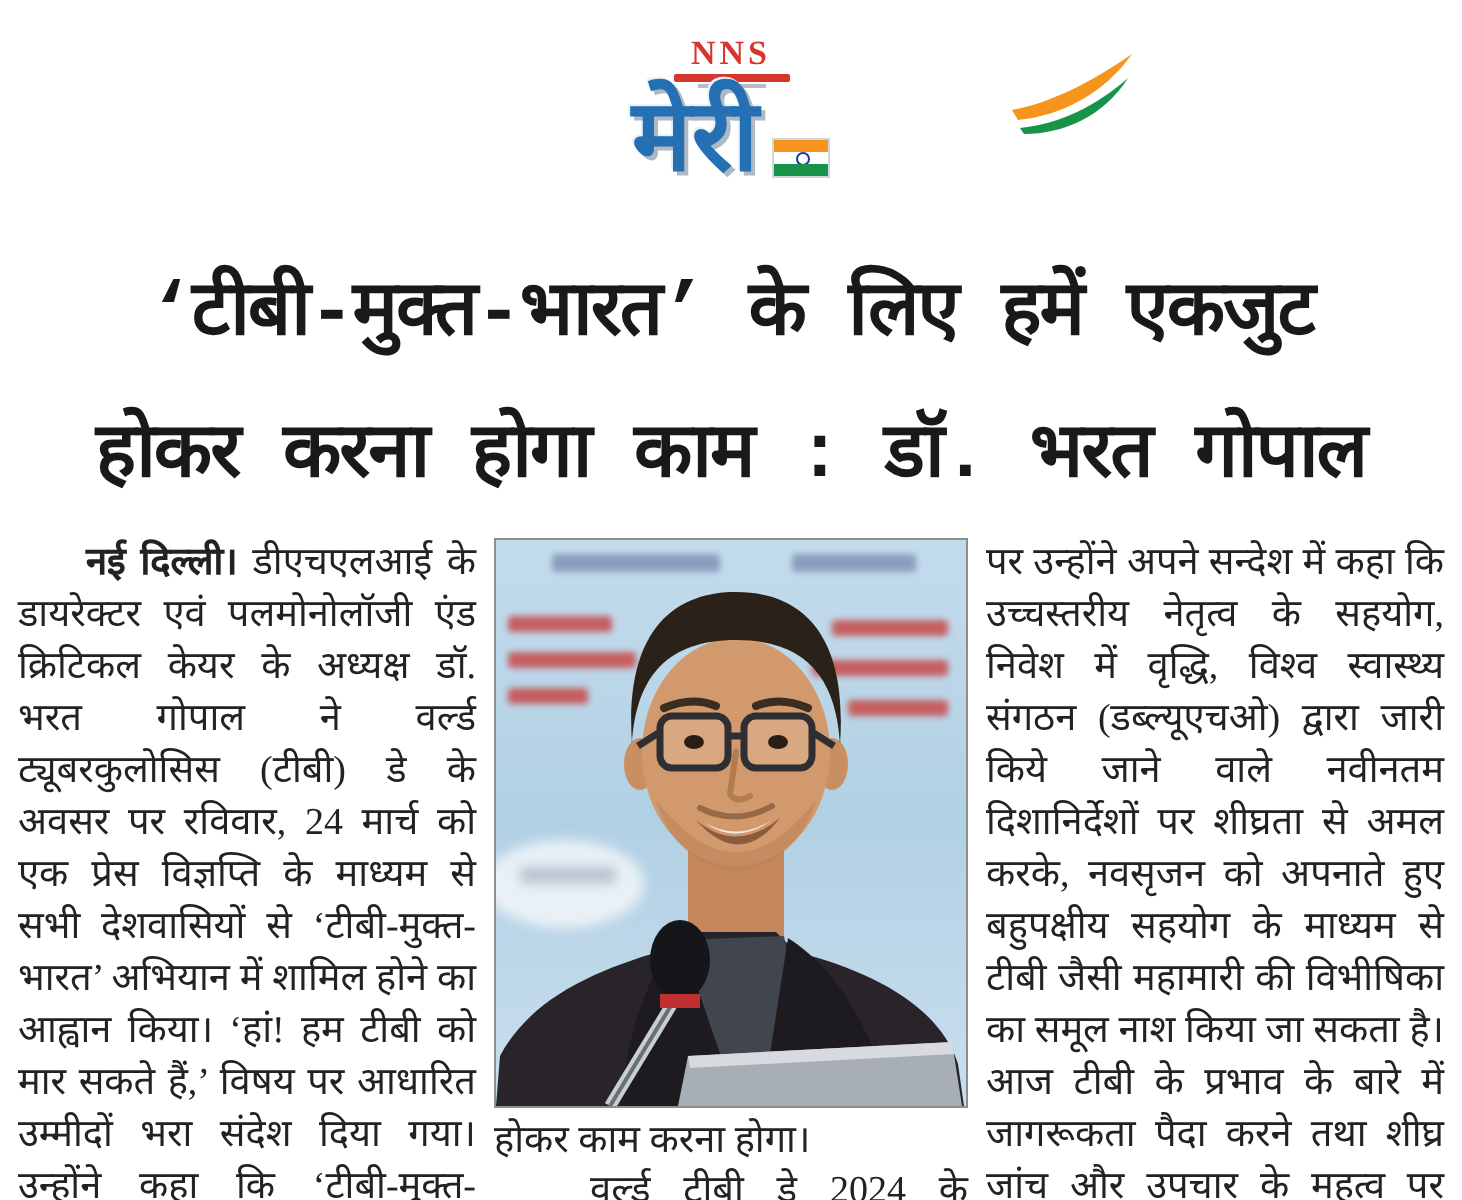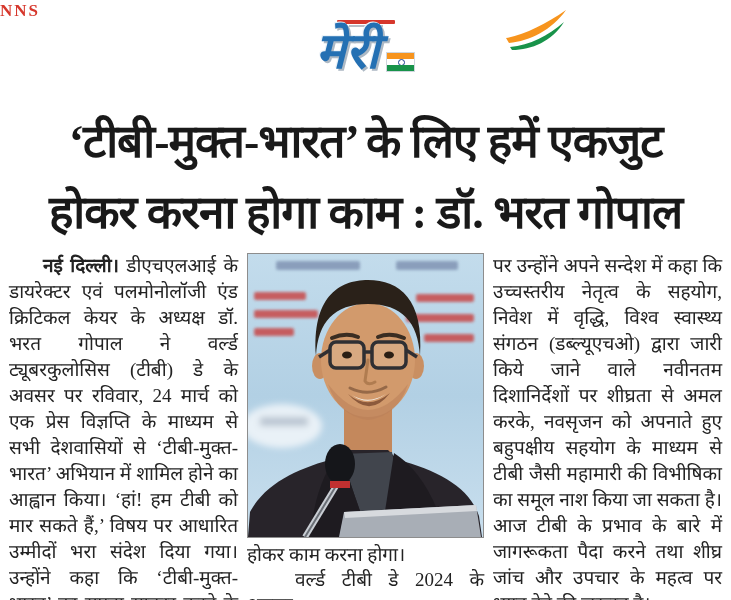--- a/index.html
+++ b/index.html
@@ -1,58 +1,58 @@
 <!DOCTYPE html>
 <html><head>
 <meta charset="utf-8">
 <style>
   html,body{margin:0;padding:0;}
   body{
     width:731px;height:600px;overflow:hidden;background:#ffffff;
     font-family:"Liberation Serif", serif;color:#1e1e1e;position:relative;
   }
   
-  .masthead{height:100px;text-align:left;position:relative;padding-top:2px;}
+  .masthead{height:100px;text-align:center;position:relative;padding-top:18px;}
   .nns{line-height:1;}
   .nns-name{
     font-family:"Liberation Serif", serif;font-weight:bold;color:#d6372c;
     font-size:17px;letter-spacing:2px;display:inline-block;
   }
   .nns-bar{width:58px;height:4px;background:#d6372c;margin:1px auto 0;border-radius:1px;}
   .nns-microbar{width:34px;height:2px;background:#b8bec6;margin:1px auto 0;}
   .tagline{
     font-family:"Liberation Sans", sans-serif;font-weight:bold;
     color:#e0472e;font-size:13px;margin-top:1px;letter-spacing:.5px;
   }
   .title-row{
     display:flex;align-items:flex-end;justify-content:center;gap:7px;
-    margin-top:-2px;position:relative;line-height:1;font-style:italic;
+    margin-top:-2px;position:relative;line-height:1;
   }
   .title-word{
     font-family:"Liberation Sans", sans-serif;font-weight:bold;
     font-size:50px;color:#2470b3;line-height:1.05;
     text-shadow:2px 2px 0 #aeb9c4, -1px -1px 0 #e9f1f8;
   }
   .mini-flag{
     display:inline-block;width:27px;height:18px;margin-bottom:6px;
     border:1px solid #cfd6dd;position:relative;background:#ffffff;
   }
   .mini-flag .saff{position:absolute;top:0;left:0;right:0;height:6px;background:#f7941d;}
   .mini-flag .grn{position:absolute;bottom:0;left:0;right:0;height:6px;background:#18934a;}
   .mini-flag .chakra{
     position:absolute;top:50%;left:50%;width:5px;height:5px;margin:-3px 0 0 -3px;
     border:1px solid #1a3c8f;border-radius:50%;
   }
   .swoosh{position:absolute;bottom:28px;left:50%;margin-left:138px;}
   
   .headline{
     margin:4px 6px 0;text-align:center;
-    font-weight:900;font-size:46px;line-height:71px;
+    font-weight:900;font-size:38px;line-height:71px;
     color:#191919;letter-spacing:-1px;
-    font-family:Liberation Serif, serif;
+    font-family:Liberation Mono, monospace;
   }
   
   .article{display:flex;gap:9px;padding:5px 9px 0;}
   .col{font-size:19px;line-height:26px;text-align:justify;color:#222;}
   .col-left,.col-right{flex:1 1 0;}
   .col-left p,.col-right p{margin:0;}
   .col-left p{text-indent:34px;}
   .dateline{font-weight:bold;margin-top:36px;}
   .col-mid{flex:0 0 237px;width:237px;}
   figure{margin:0;}

